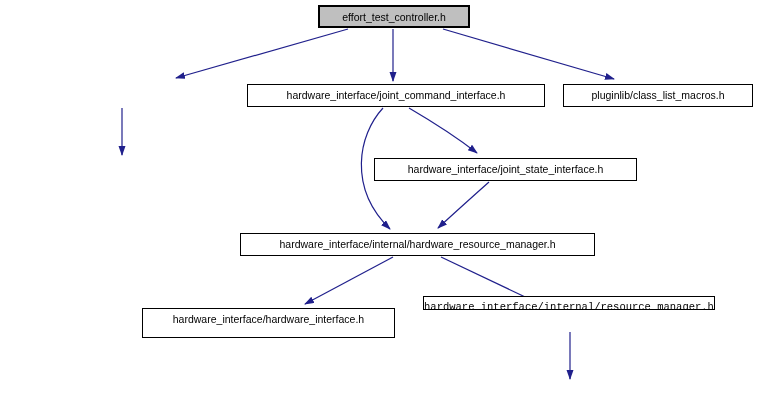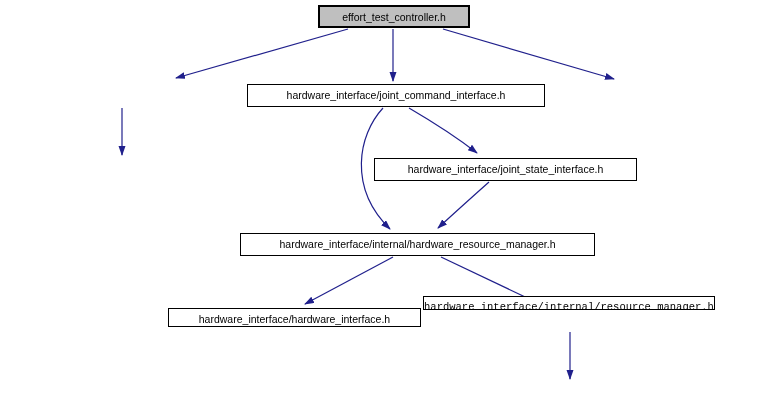--- a/index.html
+++ b/index.html
@@ -43,21 +43,21 @@
     font-weight: normal;
   }
   
   .n0 { left: 318px; top:   5px; width: 152px; height: 23px; }
   .n1 { left:  22px; top:  84px; width: 207px; height: 23px; }
   .n2 { left: 247px; top:  84px; width: 298px; height: 23px; }
   .n3 { left: 563px; top:  84px; width: 190px; height: 23px; }
   .n4 { left:   4px; top: 158px; width: 243px; height: 23px; }
   .n5 { left: 374px; top: 158px; width: 263px; height: 23px; }
   .n6 { left: 240px; top: 233px; width: 355px; height: 23px; }
-  .n7 { left: 142px; top: 308px; width: 253px; height: 19px; margin-left: 26px; }
+  .n7 { left: 142px; top: 308px; width: 253px; height: 30px; }
   .n8 { left: 423px; top: 296px; width: 292px; height: 14px; font-family: Liberation Mono, monospace; }
   .n9 { left: 423px; top: 382px; width: 294px; height: 23px; }
 </style>
 </head>
 <body>
 
 <div id="canvas">
 
   <svg id="edges" width="759" height="411" viewBox="0 0 759 411">
     <defs>
@@ -74,18 +74,19 @@
       <path d="M383,108 C358,135 348,188 390,229" marker-end="url(#arrow)"></path>
       <path d="M489,182 Q462,206 438,228" marker-end="url(#arrow)"></path>
       <path d="M393,257 L305,304" marker-end="url(#arrow)"></path>
       <path d="M441,257 L540,304" marker-end="url(#arrow)"></path>
       <path d="M570,332 L570,379" marker-end="url(#arrow)"></path>
     </g>
   </svg>
 
   <div class="node root n0">effort_test_controller.h</div>
   <div class="node n2">hardware_interface/joint_command_interface.h</div>
+  <div class="node n3">pluginlib/class_list_macros.h</div>
   <div class="node n5">hardware_interface/joint_state_interface.h</div>
   <div class="node n6">hardware_interface/internal/hardware_resource_manager.h</div>
   <div class="node n7">hardware_interface/hardware_interface.h</div>
   <div class="node n8">hardware_interface/internal/resource_manager.h</div>
 
 </div>
 
 </body></html>

